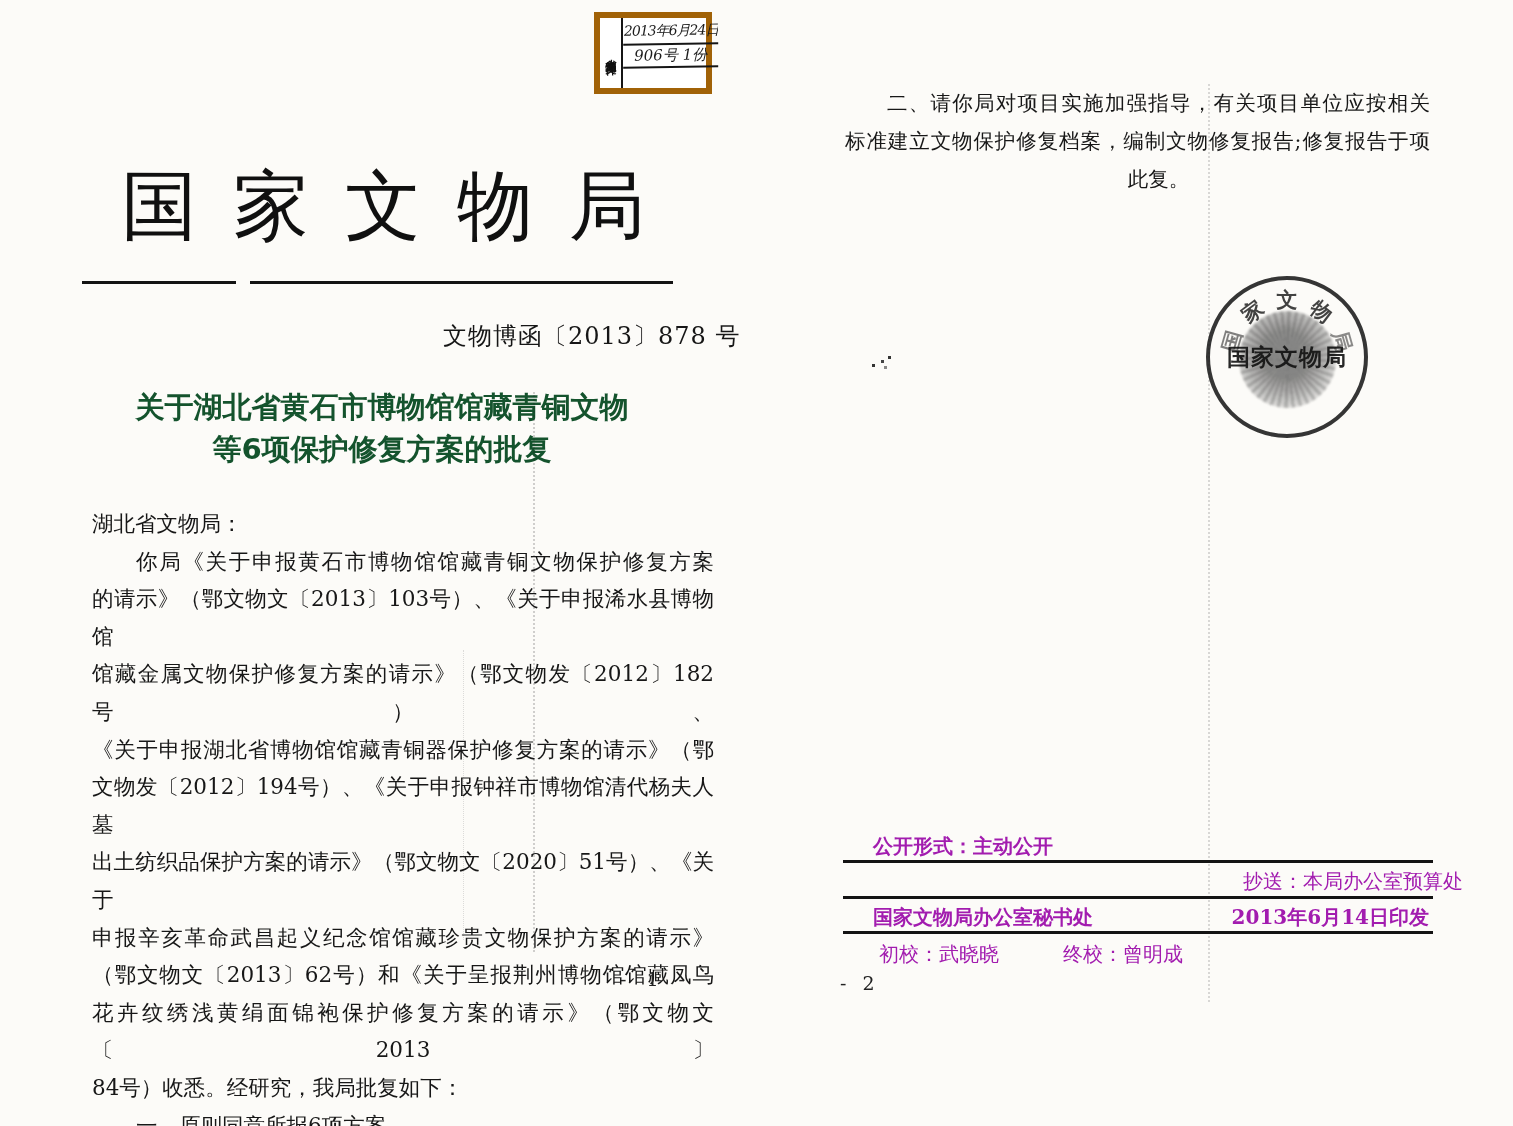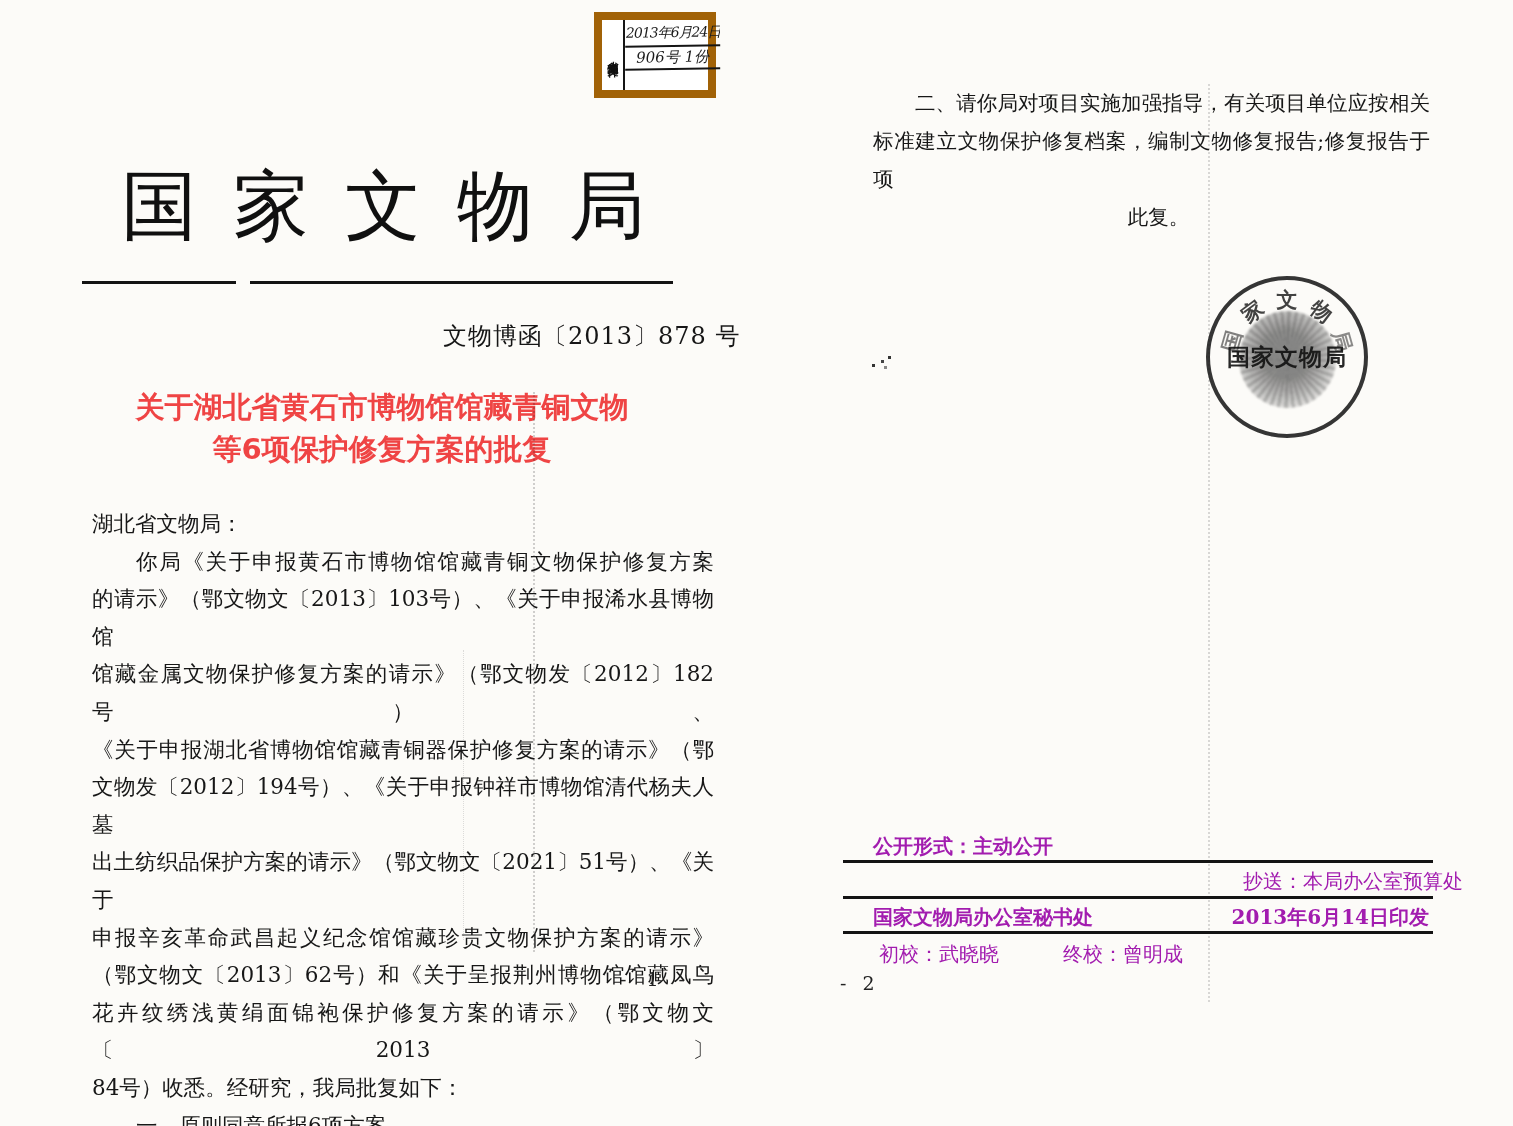--- a/index.html
+++ b/index.html
@@ -4,21 +4,21 @@
 <style>
   html,body{margin:0;padding:0;background:#e9e9e6;}
   #canvas{
     position:relative; width:1513px; height:1126px; overflow:hidden;
     background:#fcfbf8; color:#1c1c1c;
     font-family:"DejaVu Serif","Liberation Serif",serif;
   }
   
   #stamp-box{
     position:absolute; left:594px; top:12px; width:106px; height:70px;
-    border:8px solid #a16207; display:flex; background:#fff;
+    border:6px solid #a16207; display:flex; background:#fff;
   }
   #stamp-box .vcol{
     width:21px; border-right:2px solid #151515;
     writing-mode:vertical-rl; text-orientation:upright;
     font-size:11px; line-height:21px; letter-spacing:1px; text-align:center;
     color:#111; font-weight:bold;
   }
   #stamp-box .rows{flex:1; display:flex; flex-direction:column;}
   #stamp-box .rows .r1{
     height:25px; border-bottom:2px solid #151515; font-size:14px; line-height:24px;
@@ -38,21 +38,21 @@
   }
   #header-rule{
     position:absolute; left:82px; top:281px; width:591px; height:3px;
     background:linear-gradient(90deg,#131313 0 26%,transparent 26% 28.5%,#131313 28.5% 100%);
   }
   #doc-number{
     position:absolute; left:443px; top:320px; font-size:24px; letter-spacing:1px; color:#161616;
   }
   #doc-title{
     position:absolute; left:92px; top:386px; width:580px; text-align:center;
-    font-weight:bold; color:#ef4444; font-size:29px; line-height:42px;
+    font-weight:bold; color:#14532d; font-size:29px; line-height:42px;
     font-family:"DejaVu Sans","Liberation Sans",sans-serif;
   }
   #body-block{
     position:absolute; left:92px; top:505px; width:622px;
     font-size:21.5px; line-height:37.6px; color:#171717;
   }
   #body-block .ln{white-space:nowrap;}
   #body-block .just{white-space:normal; text-align:justify; text-align-last:justify;}
   #body-block .ind{padding-left:44px;}
   #page-num-1{
@@ -61,21 +61,21 @@
   .crease{position:absolute; width:0;}
   #crease-left-a{left:533px; top:392px; height:560px; border-left:2px dotted rgba(30,30,30,.20);}
   #crease-left-b{left:463px; top:650px; height:290px; border-left:1px dotted rgba(30,30,30,.14);}
   #crease-right{left:1208px; top:84px; height:918px; border-left:2px dotted rgba(30,30,30,.16);}
   
   #right-para{
     position:absolute; left:845px; top:84px; width:585px;
     font-size:20.5px; line-height:38px; color:#171717;
   }
   #right-para .ln{white-space:nowrap;}
-  #right-para .just{white-space:normal; text-align:justify; text-align-last:justify;margin-left:28px;}
+  #right-para .just{white-space:normal; text-align:justify; text-align-last:justify;}
   #right-para .ind{padding-left:42px;text-align:center;}
   #speck{position:absolute; left:872px; top:364px; width:3px; height:3px; background:#333;
     box-shadow:9px -4px 0 #444, 16px -8px 0 #333, 12px 2px 0 rgba(60,60,60,.6);}
   
   #seal{position:absolute; left:1206px; top:276px; width:162px; height:162px; color:#262626;}
   #seal .ring{position:absolute; inset:0; border:4px solid rgba(25,25,25,.88); border-radius:50%;}
   #seal .blob{
     position:absolute; left:33px; top:35px; width:97px; height:97px; border-radius:50%;
     background:
       repeating-conic-gradient(rgba(50,50,50,.28) 0 4deg, rgba(120,120,120,.10) 4deg 9deg),
@@ -137,21 +137,21 @@
     <div>等6项保护修复方案的批复</div>
   </div>
 
   <div id="body-block">
     <div class="ln">湖北省文物局：</div>
     <div class="ln just ind">你局《关于申报黄石市博物馆馆藏青铜文物保护修复方案</div>
     <div class="ln just">的请示》（鄂文物文〔2013〕103号）、《关于申报浠水县博物馆</div>
     <div class="ln just">馆藏金属文物保护修复方案的请示》（鄂文物发〔2012〕182号）、</div>
     <div class="ln just">《关于申报湖北省博物馆馆藏青铜器保护修复方案的请示》（鄂</div>
     <div class="ln just">文物发〔2012〕194号）、《关于申报钟祥市博物馆清代杨夫人墓</div>
-    <div class="ln just">出土纺织品保护方案的请示》（鄂文物文〔2021〕51号）、《关于</div>
+    <div class="ln just">出土纺织品保护方案的请示》（鄂文物文〔2020〕51号）、《关于</div>
     <div class="ln just">申报辛亥革命武昌起义纪念馆馆藏珍贵文物保护方案的请示》</div>
     <div class="ln just">（鄂文物文〔2013〕62号）和《关于呈报荆州博物馆馆藏凤鸟</div>
     <div class="ln just">花卉纹绣浅黄绢面锦袍保护修复方案的请示》（鄂文物文〔2013〕</div>
     <div class="ln">84号）收悉。经研究，我局批复如下：</div>
     <div class="ln ind">一、原则同意所报6项方案。</div>
   </div>
 
   <div id="page-num-1">- 1 -</div>
 
   <div id="crease-left-a" class="crease"></div>

